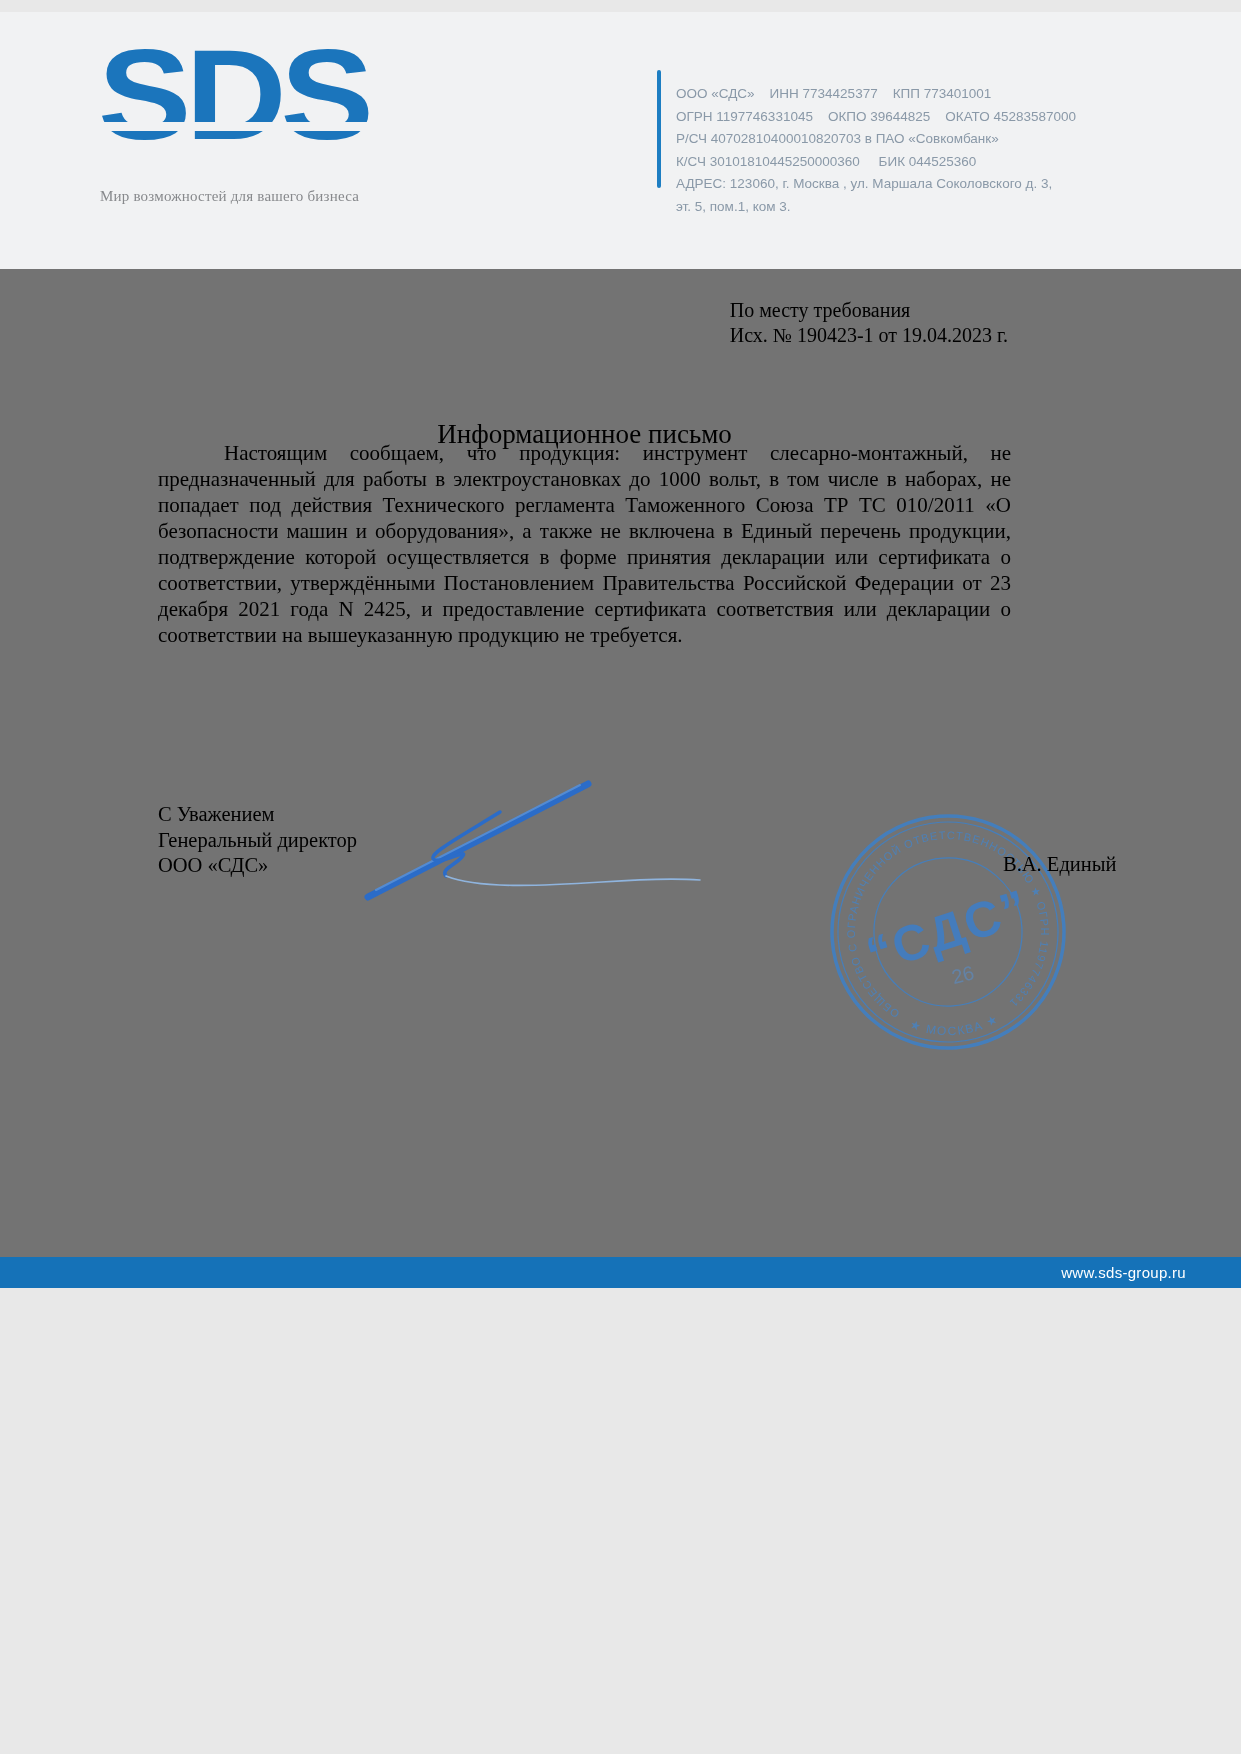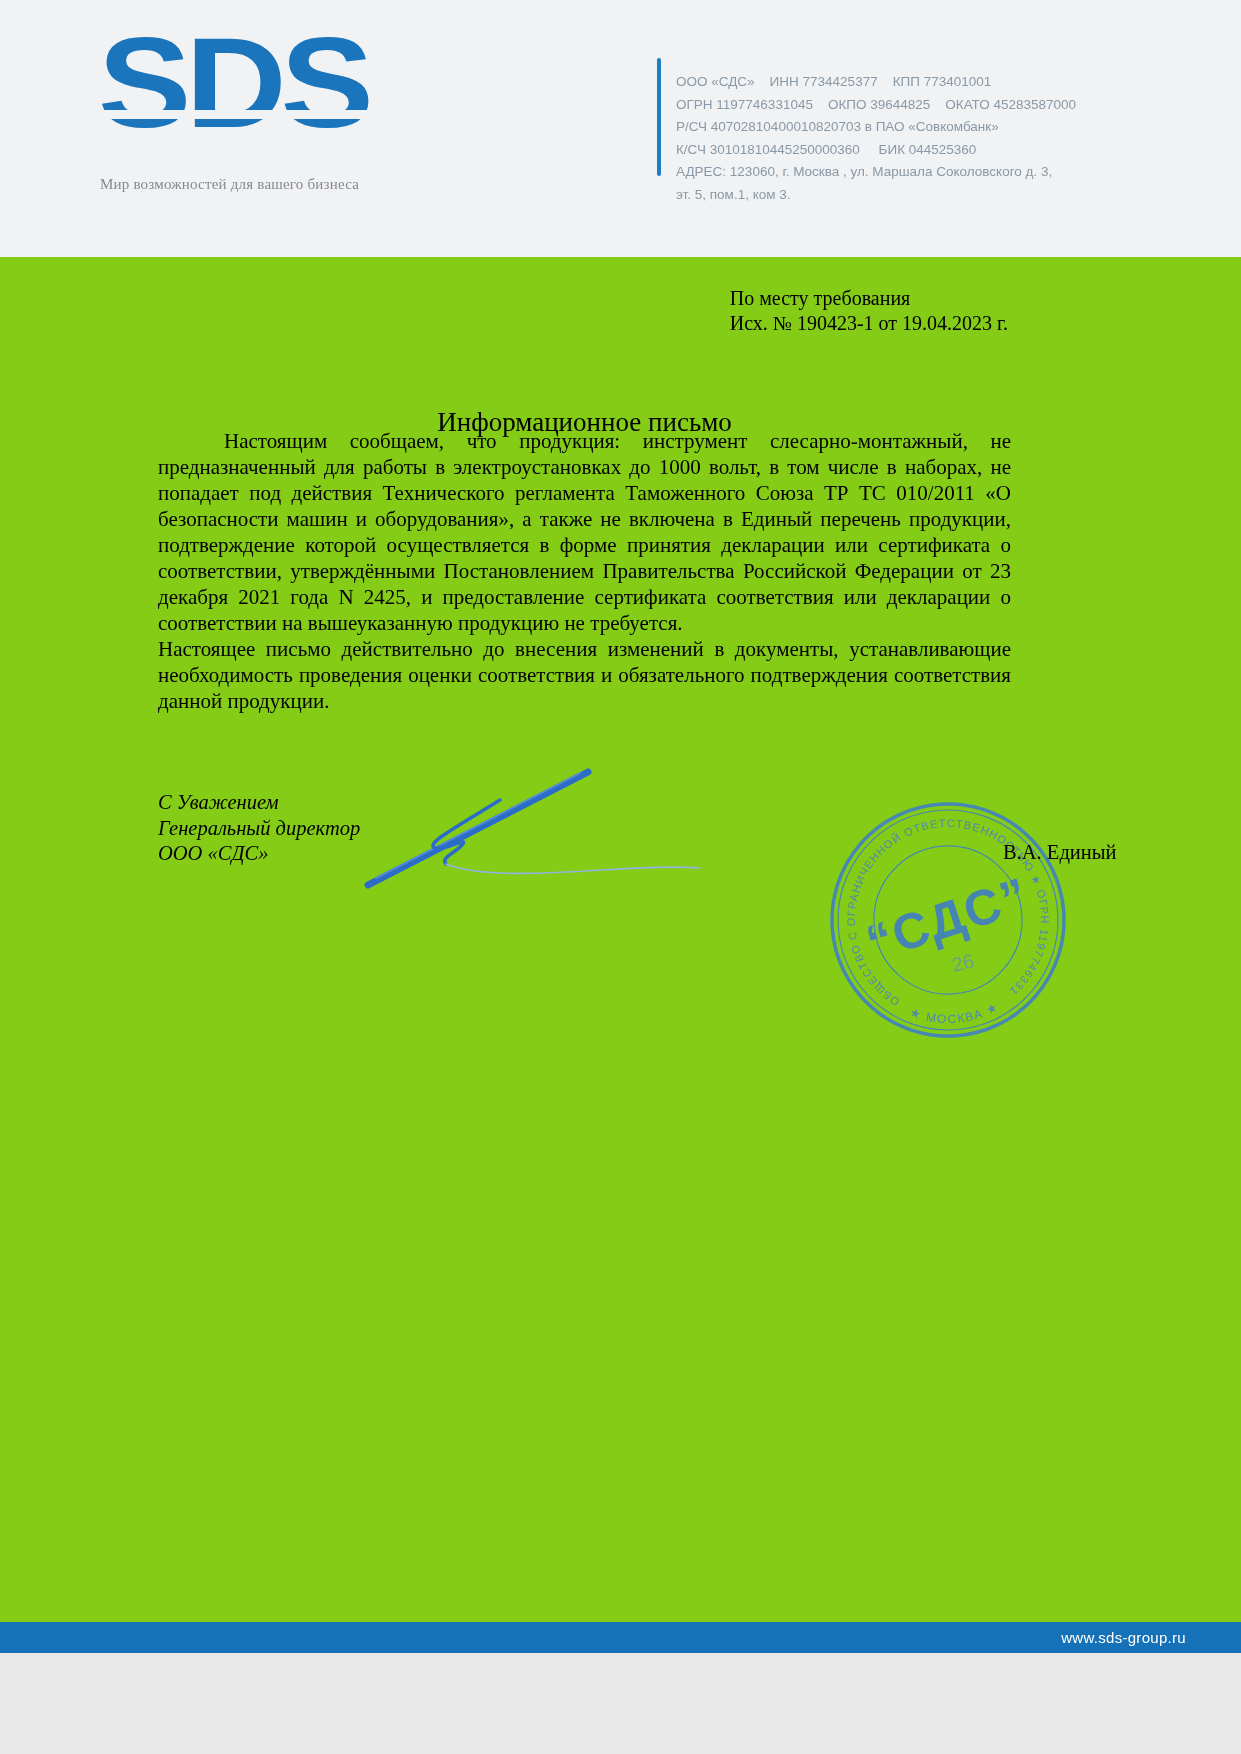--- a/index.html
+++ b/index.html
@@ -1,18 +1,18 @@
 <!DOCTYPE html>
 <html><head>
 <meta charset="utf-8">
 <style>
   html,body{margin:0;padding:0;background:#e8e8e8;}
   .page{
-    position:relative;width:1241px;height:1653px;margin:0 auto;
-    background:#84cc16;overflow:hidden;
+    position:relative;width:1241px;height:1276px;margin:12px auto;
+    background:#737373;overflow:hidden;
     font-family:"Liberation Serif", serif;color:#000;
   }
   
   .header-band{
     position:absolute;left:0;top:0;width:1241px;height:257px;
     background:#f1f2f3;
   }
   .logo-wrap{position:absolute;left:98px;top:18px;width:310px;height:160px;}
   .logo-text{
     font-family:"Liberation Sans", sans-serif;
@@ -49,21 +49,21 @@
     font-size:27px;text-align:center;
   }
   .letter-body{
     position:absolute;left:158px;top:428px;width:853px;
     font-size:21px;line-height:26px;text-align:justify;
   }
   .letter-body p{margin:0;}
   .letter-body p.indent{text-indent:66px;}
   .closing-block{
     position:absolute;left:158px;top:790px;
-    font-size:20.5px;line-height:25.5px;font-style:italic;
+    font-size:20.5px;line-height:25.5px;
   }
   .signer-name{
     position:absolute;left:1003px;top:841px;
     font-size:20.5px;z-index:4;
   }
   
   .signature-svg{position:absolute;left:340px;top:752px;z-index:3;}
   .stamp-svg{position:absolute;left:826px;top:798px;z-index:2;opacity:.9;}
   
   .footer-bar{
@@ -100,21 +100,20 @@
 
   <div class="recipient-block">
     <div>По месту требования</div>
     <div>Исх. № 190423-1 от 19.04.2023 г.</div>
   </div>
 
   <div class="letter-title">Информационное письмо</div>
 
   <div class="letter-body">
     <p class="indent">Настоящим сообщаем, что продукция: инструмент слесарно-монтажный, не предназначенный для работы в электроустановках до 1000 вольт, в том числе в наборах, не попадает под действия Технического регламента Таможенного Союза ТР ТС 010/2011 «О безопасности машин и оборудования», а также не включена в Единый перечень продукции, подтверждение которой осуществляется в форме принятия декларации или сертификата о соответствии, утверждёнными Постановлением Правительства Российской Федерации от 23 декабря 2021 года N 2425, и предоставление сертификата соответствия или декларации о соответствии на вышеуказанную продукцию не требуется.</p>
-    <p>Настоящее письмо действительно до внесения изменений в документы, устанавливающие необходимость проведения оценки соответствия и обязательного подтверждения соответствия данной продукции.</p>
   </div>
 
   <div class="closing-block">
     <div>С Уважением</div>
     <div>Генеральный директор</div>
     <div>ООО «СДС»</div>
   </div>
 
   <div class="signer-name">В.А. Единый</div>
 

